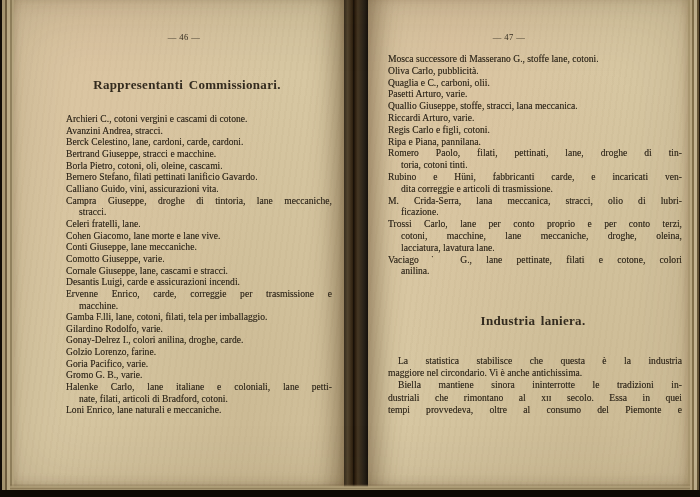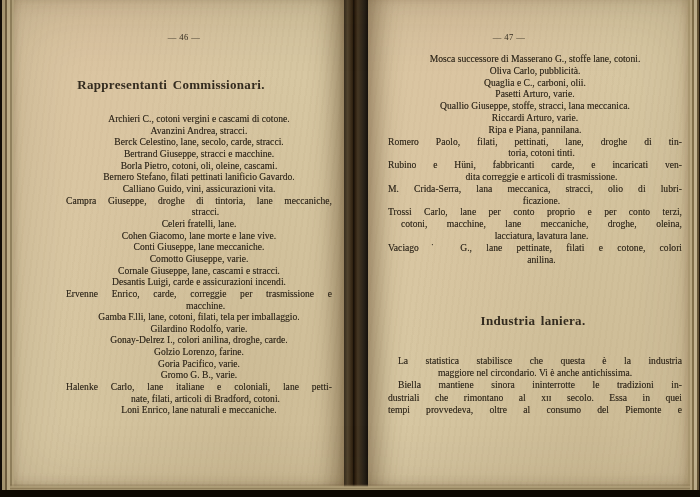--- a/index.html
+++ b/index.html
@@ -45,30 +45,30 @@
     position:absolute;left:10px;top:483px;width:680px;height:9px;z-index:4;
     background:linear-gradient(180deg, rgba(0,0,0,0) 0 1px, rgba(120,100,65,0.30) 2px, #c2b189 4px, #8f7d58 6px, #d0c09c 7px, #2a2012 9px);
   }
   .band-bottom{position:absolute;left:0;top:490px;width:700px;height:7px;background:#090602;z-index:5;}
   .vignette{position:absolute;inset:0;z-index:6;pointer-events:none;box-shadow:inset 0 0 70px rgba(55,36,12,0.22);}
 
   .pagenum{position:absolute;top:32px;font-size:8.6px;letter-spacing:0.4px;text-align:center;}
   .pagenum-left{left:120px;width:100px;}
   .pagenum-right{left:91px;width:100px;}
   .sec-title{position:absolute;font-weight:bold;font-size:13px;letter-spacing:0.3px;text-align:center;word-spacing:2px;}
-  .title-left{left:22px;width:270px;top:77px;font-family:Liberation Serif, serif;}
+  .title-left{left:38px;width:270px;top:77px;font-family:Liberation Serif, serif;}
   .title-right{left:20px;width:290px;top:313px;}
 
   .textblock{position:absolute;font-size:9.6px;text-shadow:0 0 0.5px rgba(45,36,22,0.55);}
   .list-left{left:52px;width:266px;top:113px;line-height:11.65px;}
   .list-right{left:20px;width:294px;top:53px;line-height:11.8px;}
   .paras-right{left:20px;width:294px;top:355px;line-height:12.2px;}
 
   .entry,.paragraph{margin:0;}
-  .tline{text-align:center;}
+  .tline{text-align:left;}
   .tline.just{text-align:justify;text-align-last:justify;}
   .tline.cont{padding-left:13px;}
   .tline.ind{text-indent:10px;}
 </style>
 </head>
 <body>
 
 <div class="screen">
 
   <div class="edge-left"></div>
@@ -77,21 +77,21 @@
     <div class="pagenum pagenum-left">— 46 —</div>
     <div class="sec-title title-left">Rappresentanti Commissionari.</div>
     <div class="textblock list-left">
         <div class="entry">
           <div class="tline">Archieri C., cotoni vergini e cascami di cotone.</div>
         </div>
         <div class="entry">
           <div class="tline">Avanzini Andrea, stracci.</div>
         </div>
         <div class="entry">
-          <div class="tline">Berck Celestino, lane, secolo, carde, stracci.</div>
+          <div class="tline">Berck Celestino, lane, cardoni, carde, cardoni.</div>
         </div>
         <div class="entry">
           <div class="tline">Bertrand Giuseppe, stracci e macchine.</div>
         </div>
         <div class="entry">
           <div class="tline">Borla Pietro, cotoni, oli, oleine, cascami.</div>
         </div>
         <div class="entry">
           <div class="tline">Bernero Stefano, filati pettinati lanificio Gavardo.</div>
         </div>
@@ -165,20 +165,23 @@
           <div class="tline">Quaglia e C., carboni, olii.</div>
         </div>
         <div class="entry">
           <div class="tline">Pasetti Arturo, varie.</div>
         </div>
         <div class="entry">
           <div class="tline">Quallio Giuseppe, stoffe, stracci, lana meccanica.</div>
         </div>
         <div class="entry">
           <div class="tline">Riccardi Arturo, varie.</div>
+        </div>
+        <div class="entry">
+          <div class="tline">Regis Carlo e figli, cotoni.</div>
         </div>
         <div class="entry">
           <div class="tline">Ripa e Piana, pannilana.</div>
         </div>
         <div class="entry">
           <div class="tline just">Romero Paolo, filati, pettinati, lane, droghe di tin-</div>
           <div class="tline cont">toria, cotoni tinti.</div>
         </div>
         <div class="entry">
           <div class="tline just">Rubino e Hüni, fabbricanti carde, e incaricati ven-</div>

